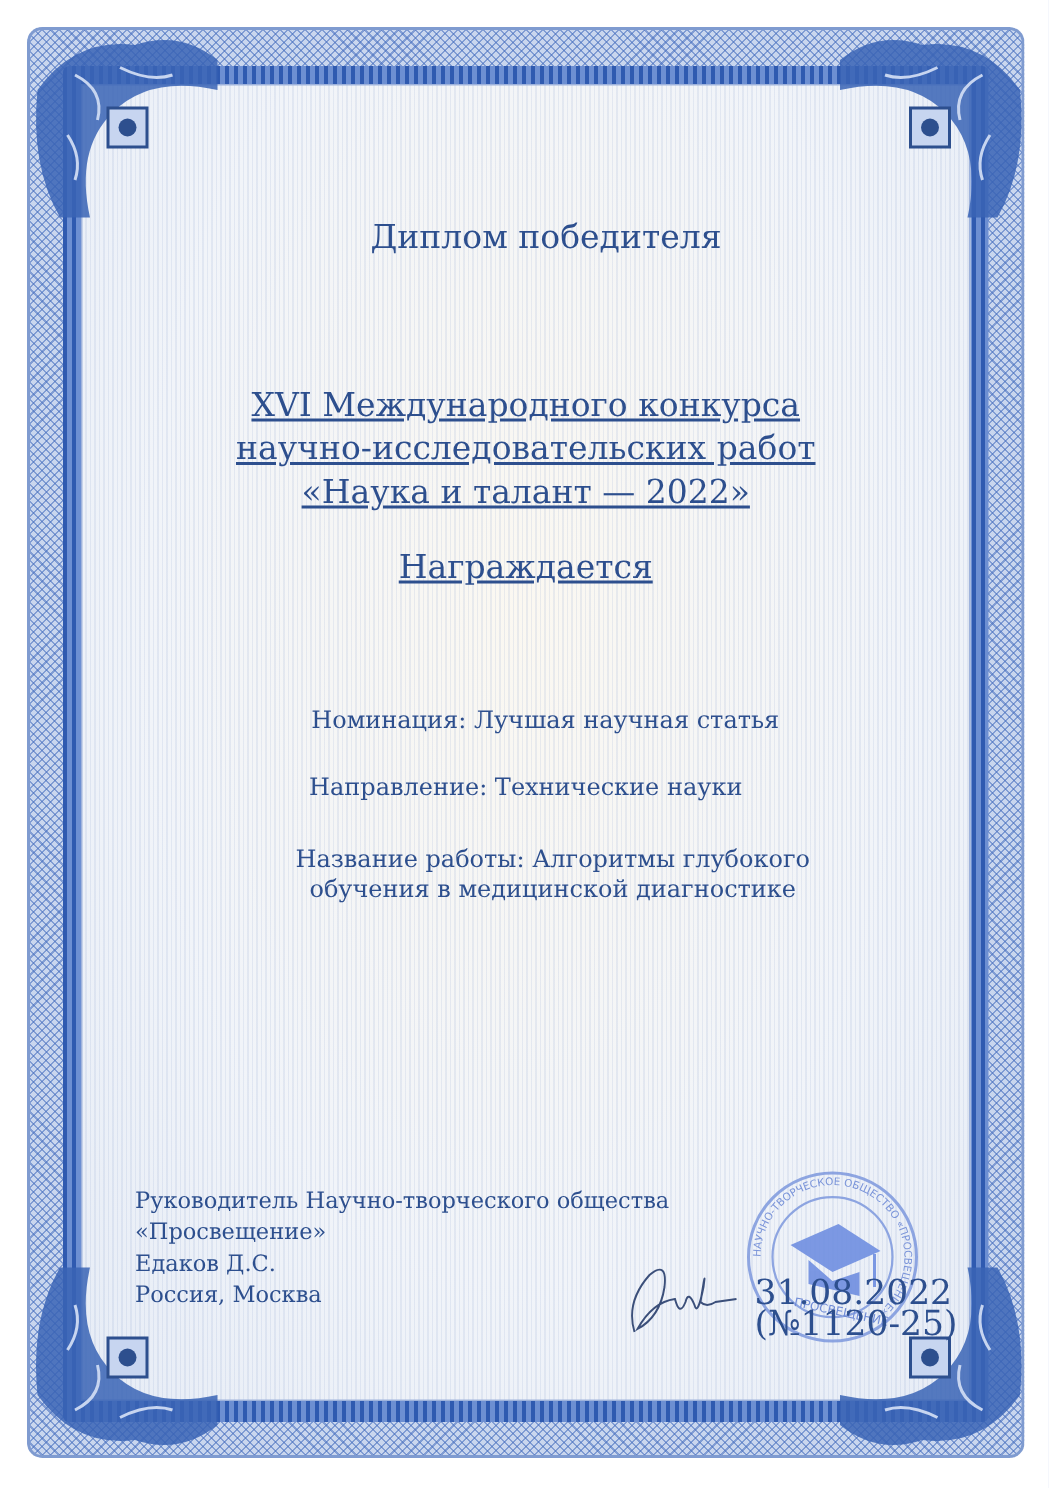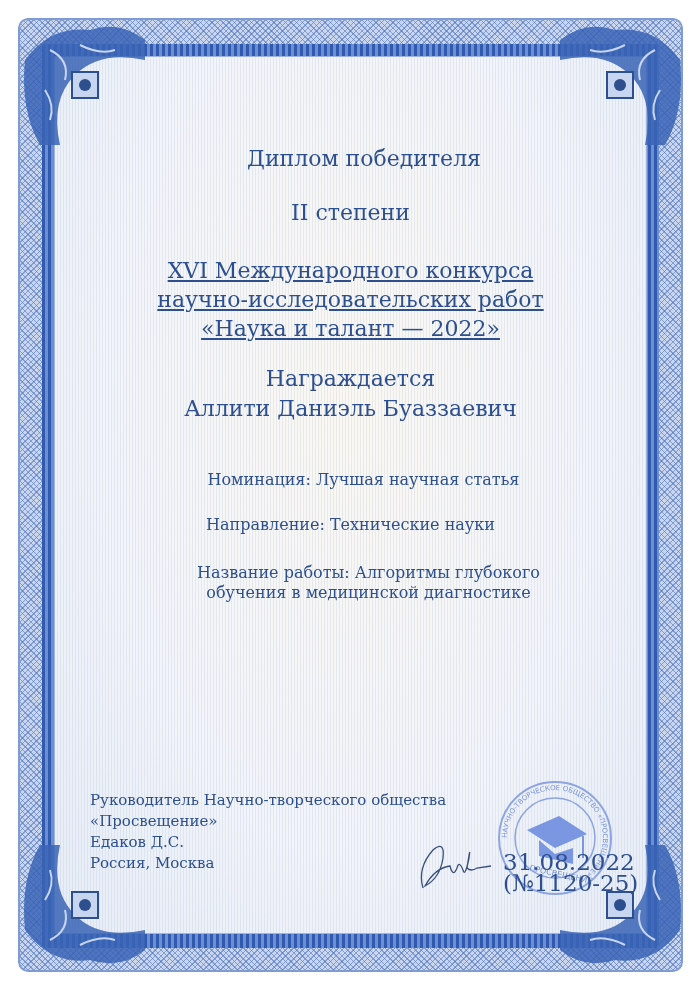--- a/index.html
+++ b/index.html
@@ -34,21 +34,21 @@
   .corner svg { width:100%; height:100%; }
   .c-tl { left:20px; top:20px; }
   .c-tr { right:14px; top:20px; transform:scaleX(-1); }
   .c-bl { left:20px; bottom:22px; transform:scaleY(-1); }
   .c-br { right:14px; bottom:22px; transform:scale(-1,-1); }
 
   .content { position:absolute; left:54px; right:52px; top:0; text-align:center; }
   .title { position:absolute; left:0; right:0; top:146px; font-size:22px;padding-left:27px; }
   .degree { position:absolute; left:0; right:0; top:200px; font-size:22px; }
   .contest { position:absolute; left:0; right:0; top:256px; font-size:22px; line-height:29px;text-decoration:underline; }
-  .awarded { position:absolute; left:0; right:0; top:364px; font-size:22px; line-height:30px; }
+  .awarded { position:absolute; left:0; right:0; top:364px; font-size:22px; line-height:30px;text-decoration:underline; }
   .details { position:absolute; left:0; right:0; font-size:16px; line-height:20px; }
   .d1 { top:470px;margin-left:26px; } .d2 { top:515px; } .d3 { top:563px;padding-left:36px; }
 
   .footer-left { position:absolute; left:90px; top:790px; font-size:15px; line-height:21px; text-align:left; }
   .signature { position:absolute; left:415px; top:838px; width:80px; height:55px; }
   .stamp { position:absolute; left:495px; top:778px; width:120px; height:120px; }
   .date { position:absolute; left:503px; top:852px; font-size:23px; line-height:21px; text-align:left; }
 </style>
 </head>
 <body>
@@ -86,29 +86,27 @@
     <svg viewBox="0 0 130 130">
       <path d="M5 40 Q30 5 70 10 Q100 0 125 20 L125 40 Q80 30 55 55 Q30 80 40 125 L20 125 Q0 90 5 40Z" fill="#3a64b5" opacity="0.85"></path>
       <rect x="52" y="52" width="26" height="26" fill="#c7d5f0" stroke="#2d4f8e" stroke-width="2"></rect>
       <circle cx="65" cy="65" r="6" fill="#2d4f8e"></circle>
       <path d="M30 30 Q50 40 45 60 M60 25 Q80 35 95 30 M25 70 Q35 85 30 100" stroke="#c7d5f0" stroke-width="2" fill="none"></path>
     </svg>
   </div>
 
   <div class="content" style="height:992px;">
     <div class="title">Диплом победителя</div>
-    <div class="degree">II степени</div>
     <div class="contest">
       <div>XVI Международного конкурса</div>
       <div>научно-исследовательских работ</div>
       <div>«Наука и талант — 2022»</div>
     </div>
     <div class="awarded">
       <div>Награждается</div>
-      <div>Аллити Даниэль Буаззаевич</div>
     </div>
     <div class="details d1">Номинация: Лучшая научная статья</div>
     <div class="details d2">Направление: Технические науки</div>
     <div class="details d3">
       <div>Название работы: Алгоритмы глубокого</div>
       <div>обучения в медицинской диагностике</div>
     </div>
   </div>
 
   <div class="footer-left">

